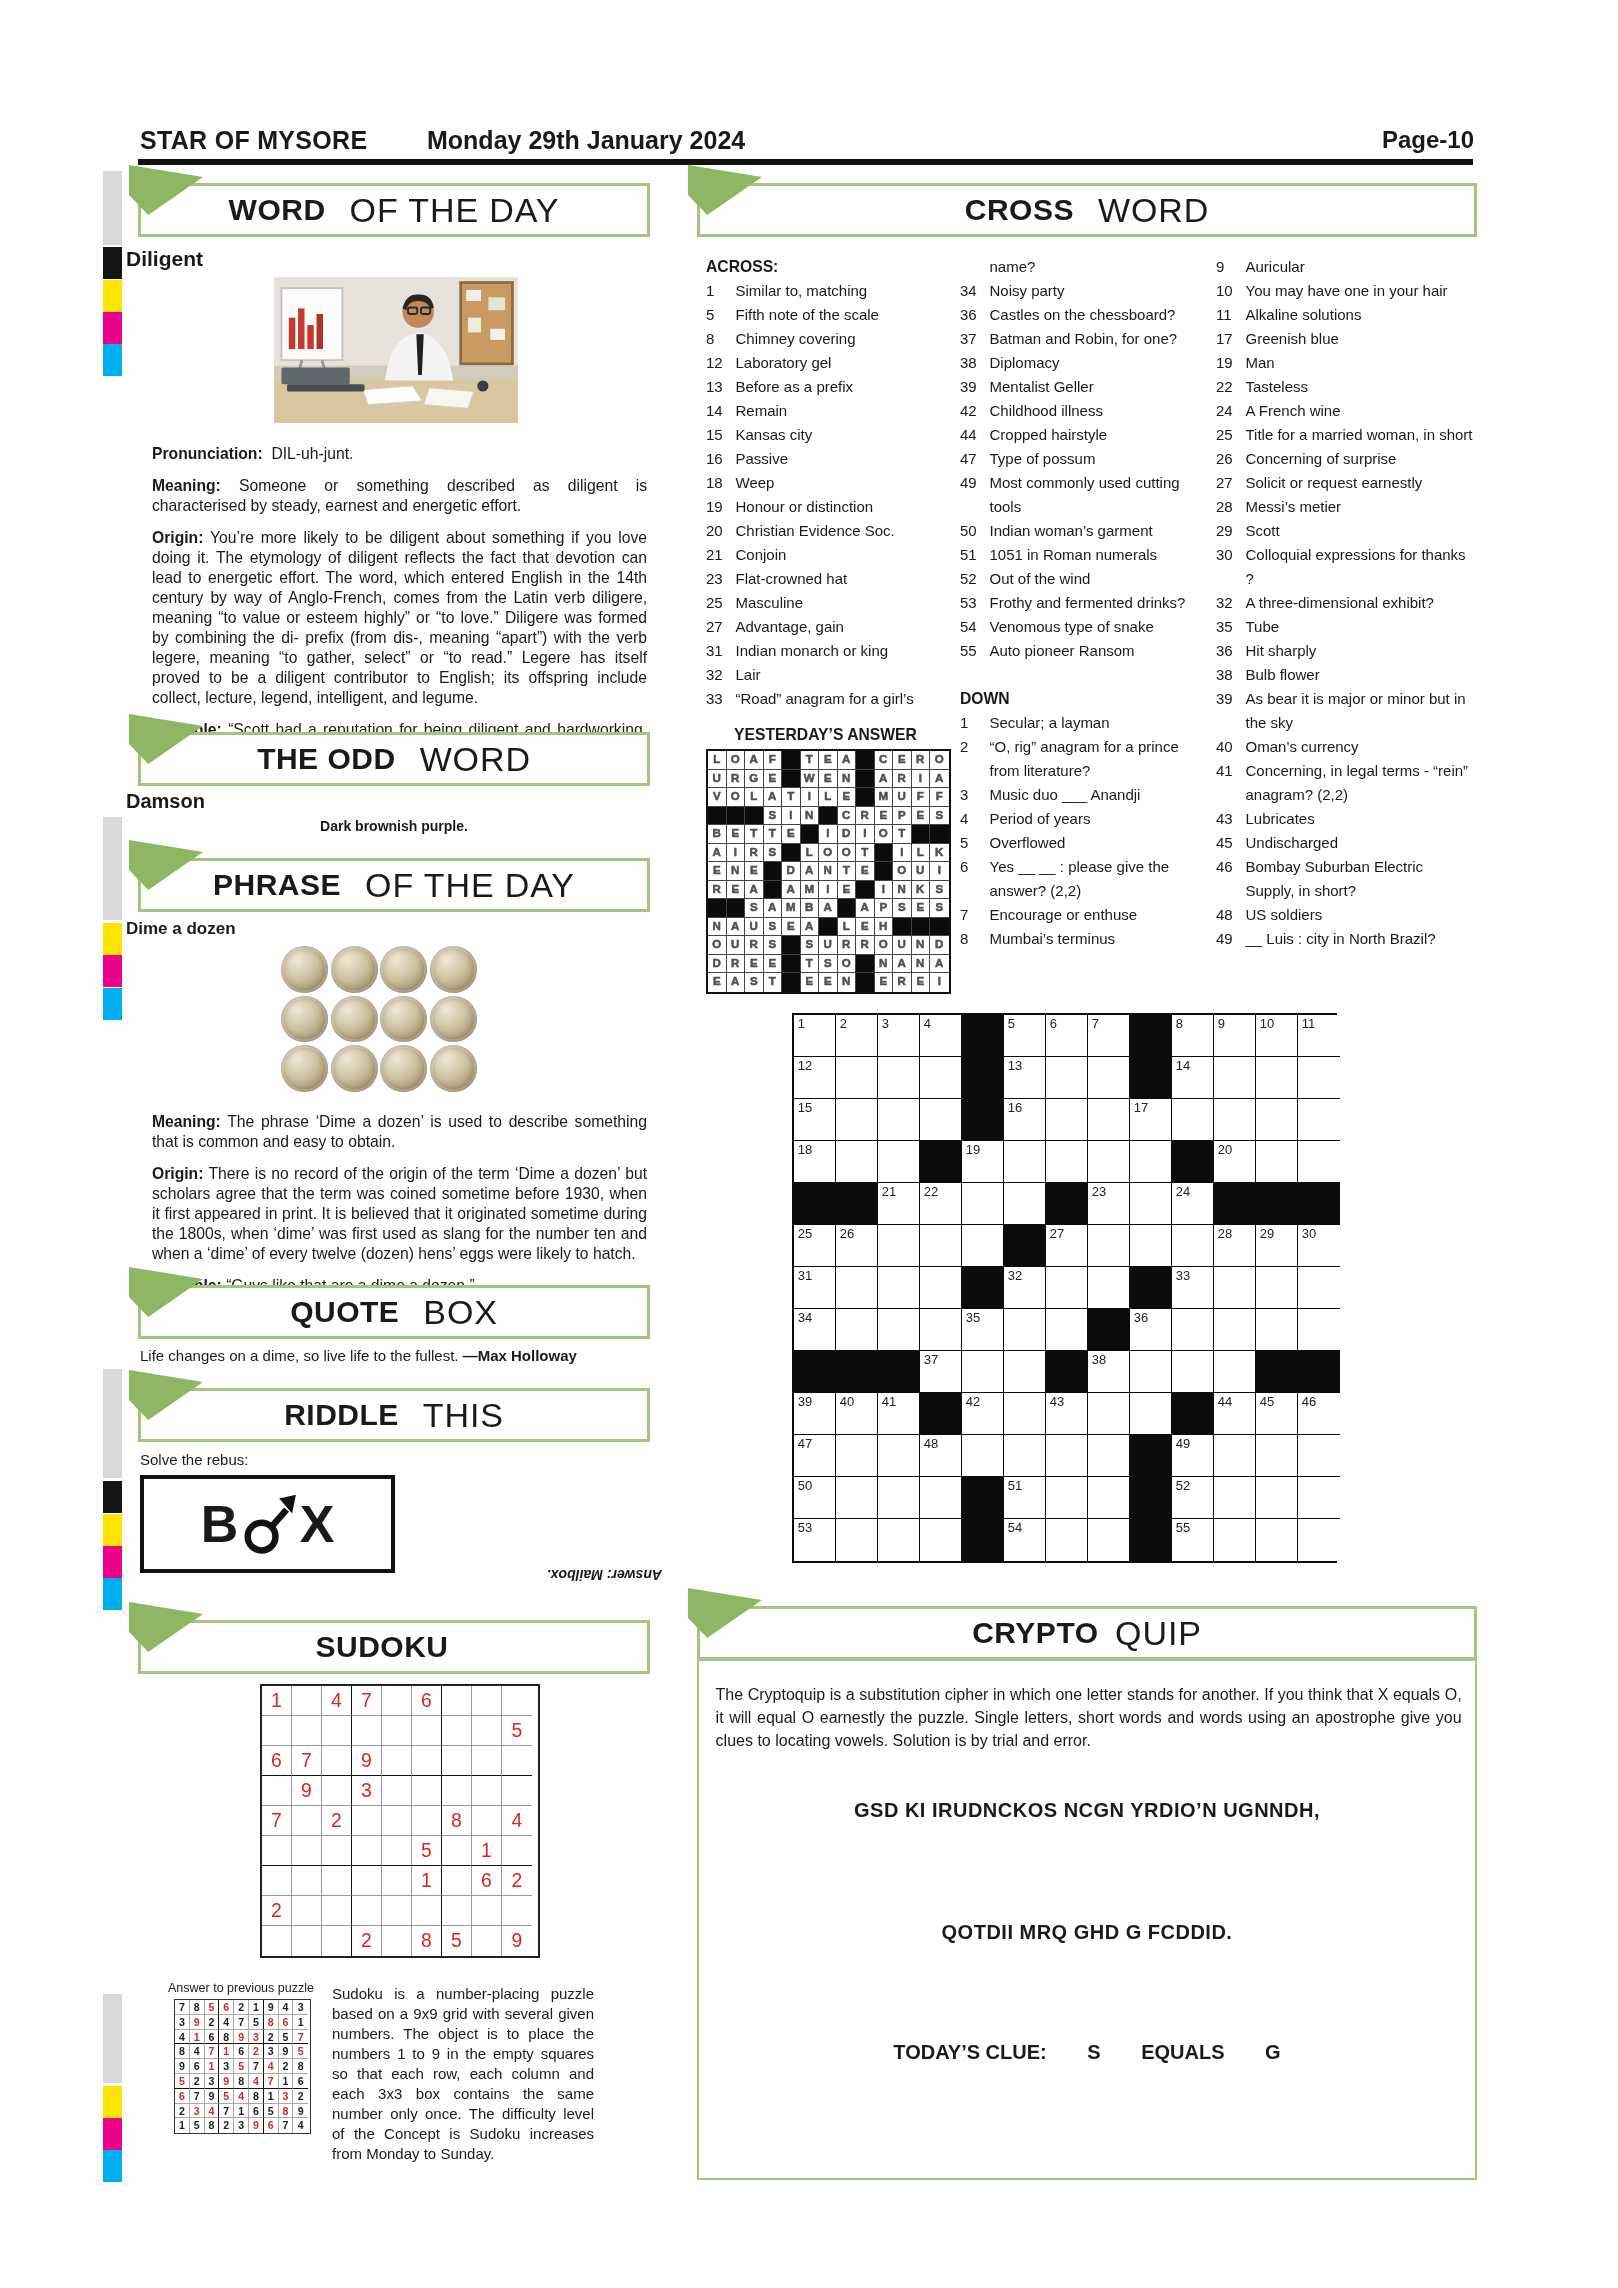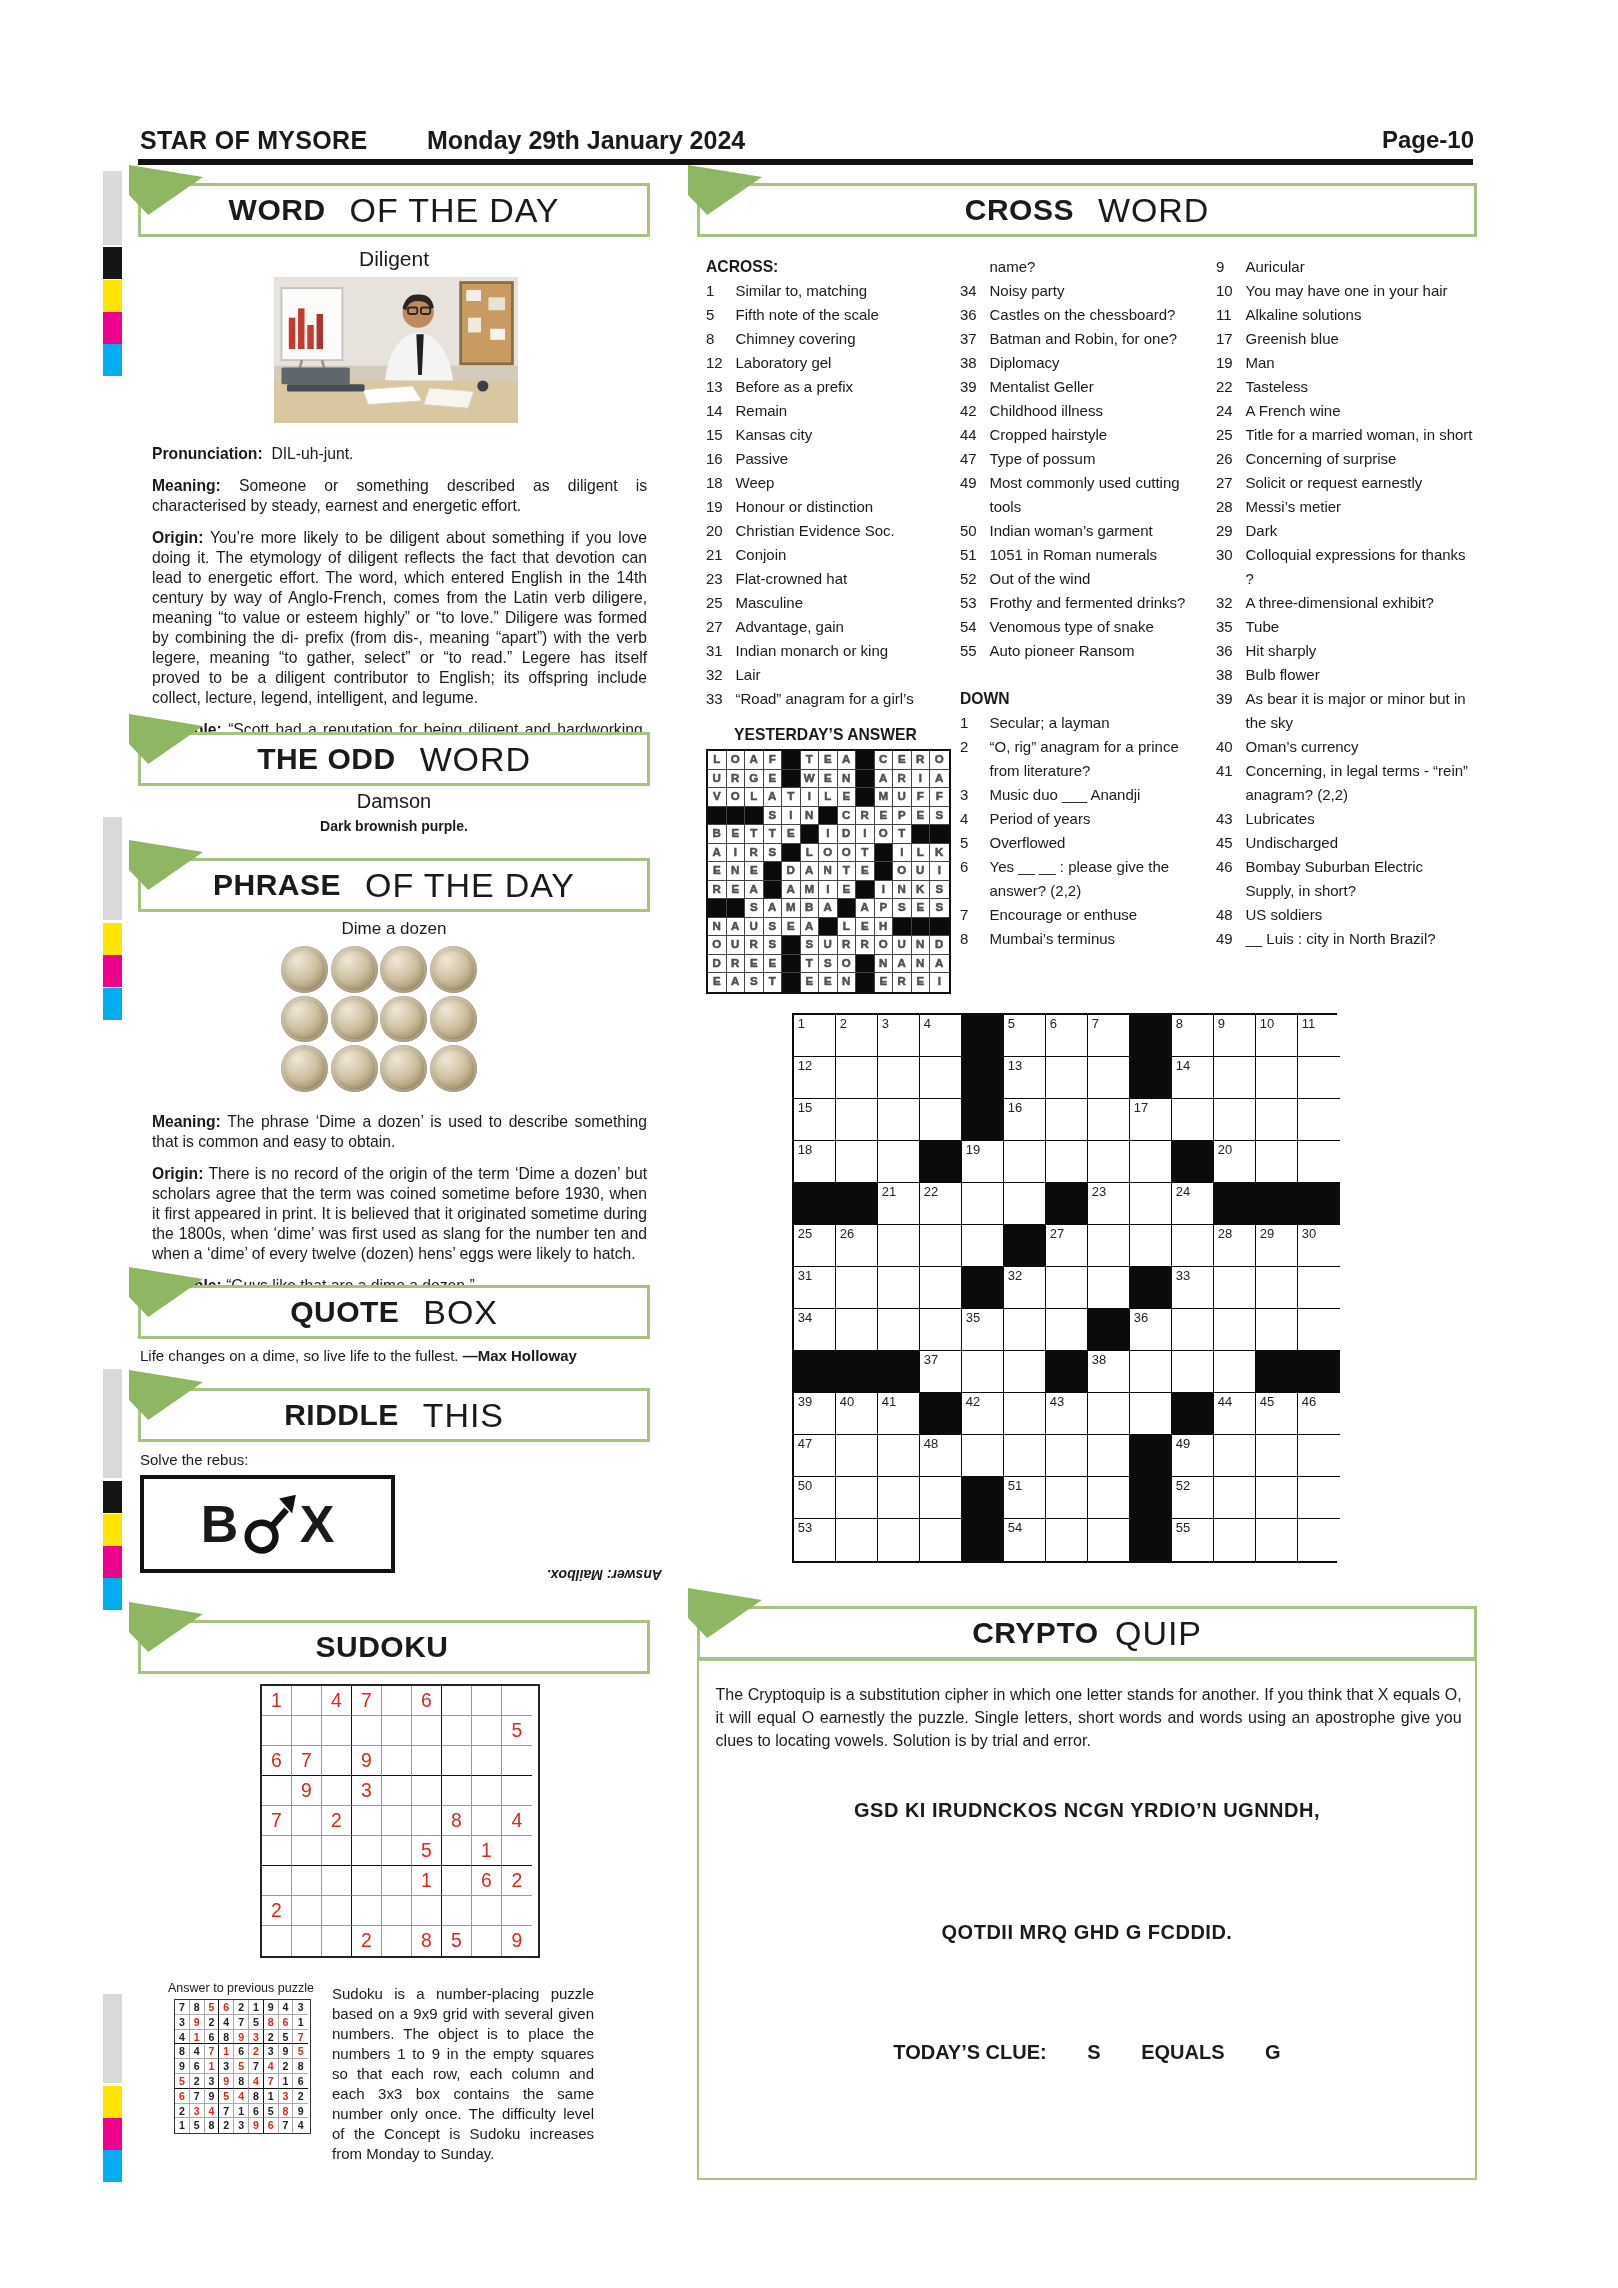--- a/index.html
+++ b/index.html
@@ -27,21 +27,21 @@
   .phead{position:absolute;height:54px;background:#fff;border:3.7px solid var(--green);
          display:flex;align-items:center;justify-content:center;gap:24px}
   .flag{position:absolute;left:-12px;top:-21px;width:74px;height:50px;background:var(--green2);
         clip-path:polygon(0 0,100% 24%,26% 100%,0 60%)}
   .ph-b{font-weight:bold;font-size:30px;letter-spacing:0.5px}
   .ph-l{font-size:34px;letter-spacing:0.9px}
 
   
   .lw{left:138px;width:512px}
   #h-wod{top:183px}#h-odd{top:732px}#h-phrase{top:858px}#h-quote{top:1285px}#h-riddle{top:1388px}#h-sudoku{top:1620px}
-  .center-word{position:absolute;left:138px;width:512px;text-align:center;font-weight:normal;font-size:21px}
+  .center-word{position:absolute;left:126px;width:512px;text-align:left;font-weight:bold;font-size:21px}
   #wod-word{top:247px}
   #odd-word{top:790px;font-size:20px}
   #odd-def{position:absolute;left:138px;width:512px;top:818px;text-align:center;font-size:14px;font-weight:bold}
   #phrase-word{top:919px;font-size:17px}
 
   #wod-photo{position:absolute;left:274px;top:277px;width:244px;height:146px}
   .bodytext{position:absolute;left:140px;width:519px;font-size:15.7px;line-height:20px;text-align:justify}
   #wod-text{top:432px}
   #phrase-text{top:1100px}
   .bodytext p{margin:12px}
@@ -649,21 +649,21 @@
         <div class="clue">
           <span class="cnum">27</span>
           <span class="ctxt">Solicit or request earnestly</span>
         </div>
         <div class="clue">
           <span class="cnum">28</span>
           <span class="ctxt">Messi’s metier</span>
         </div>
         <div class="clue">
           <span class="cnum">29</span>
-          <span class="ctxt">Dark</span>
+          <span class="ctxt">Scott</span>
         </div>
         <div class="clue">
           <span class="cnum">30</span>
           <span class="ctxt">Colloquial expressions for thanks ?</span>
         </div>
         <div class="clue">
           <span class="cnum">32</span>
           <span class="ctxt">A three-dimensional exhibit?</span>
         </div>
         <div class="clue">

